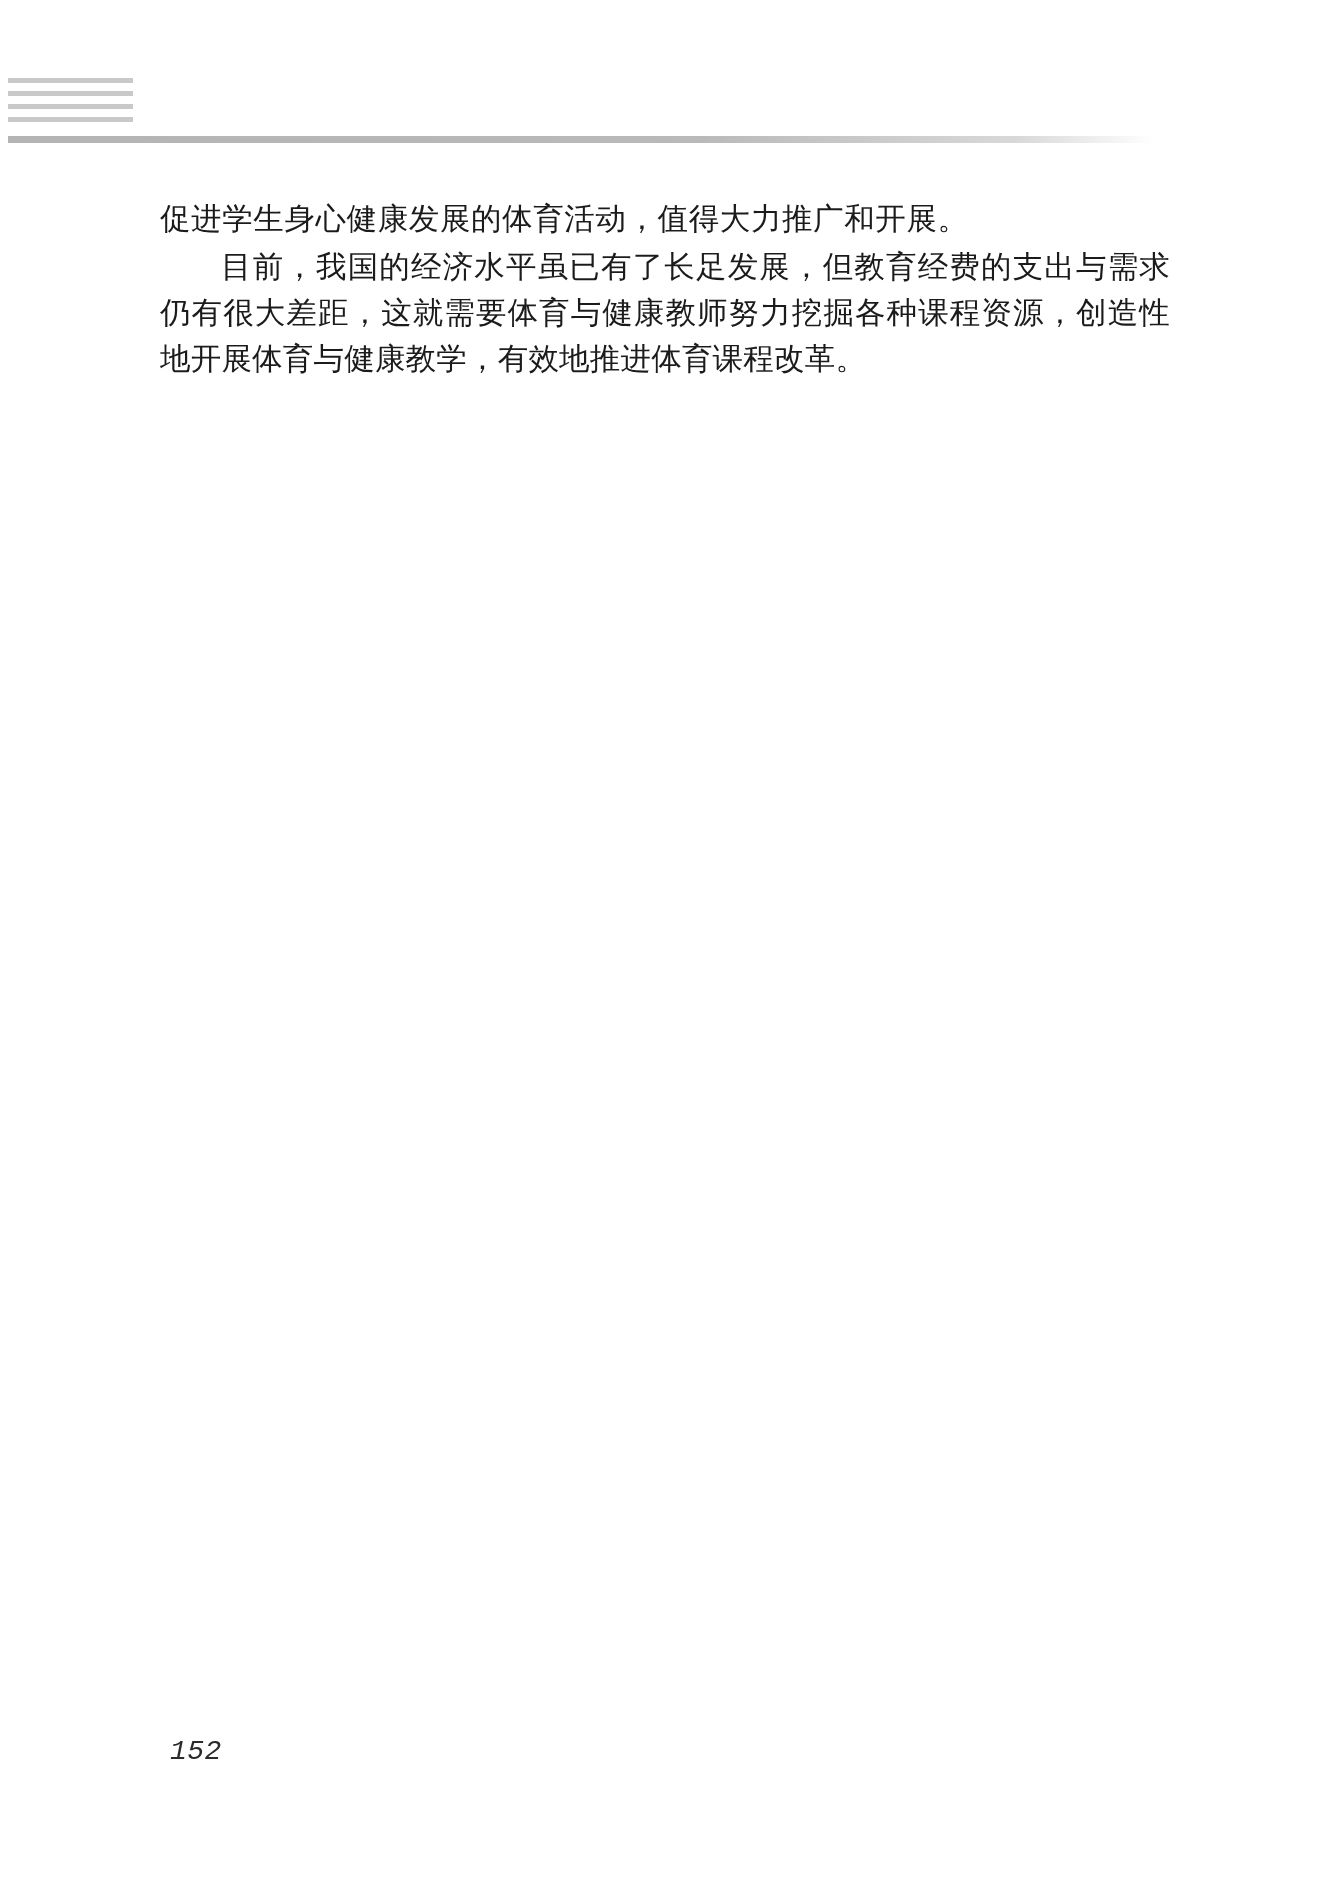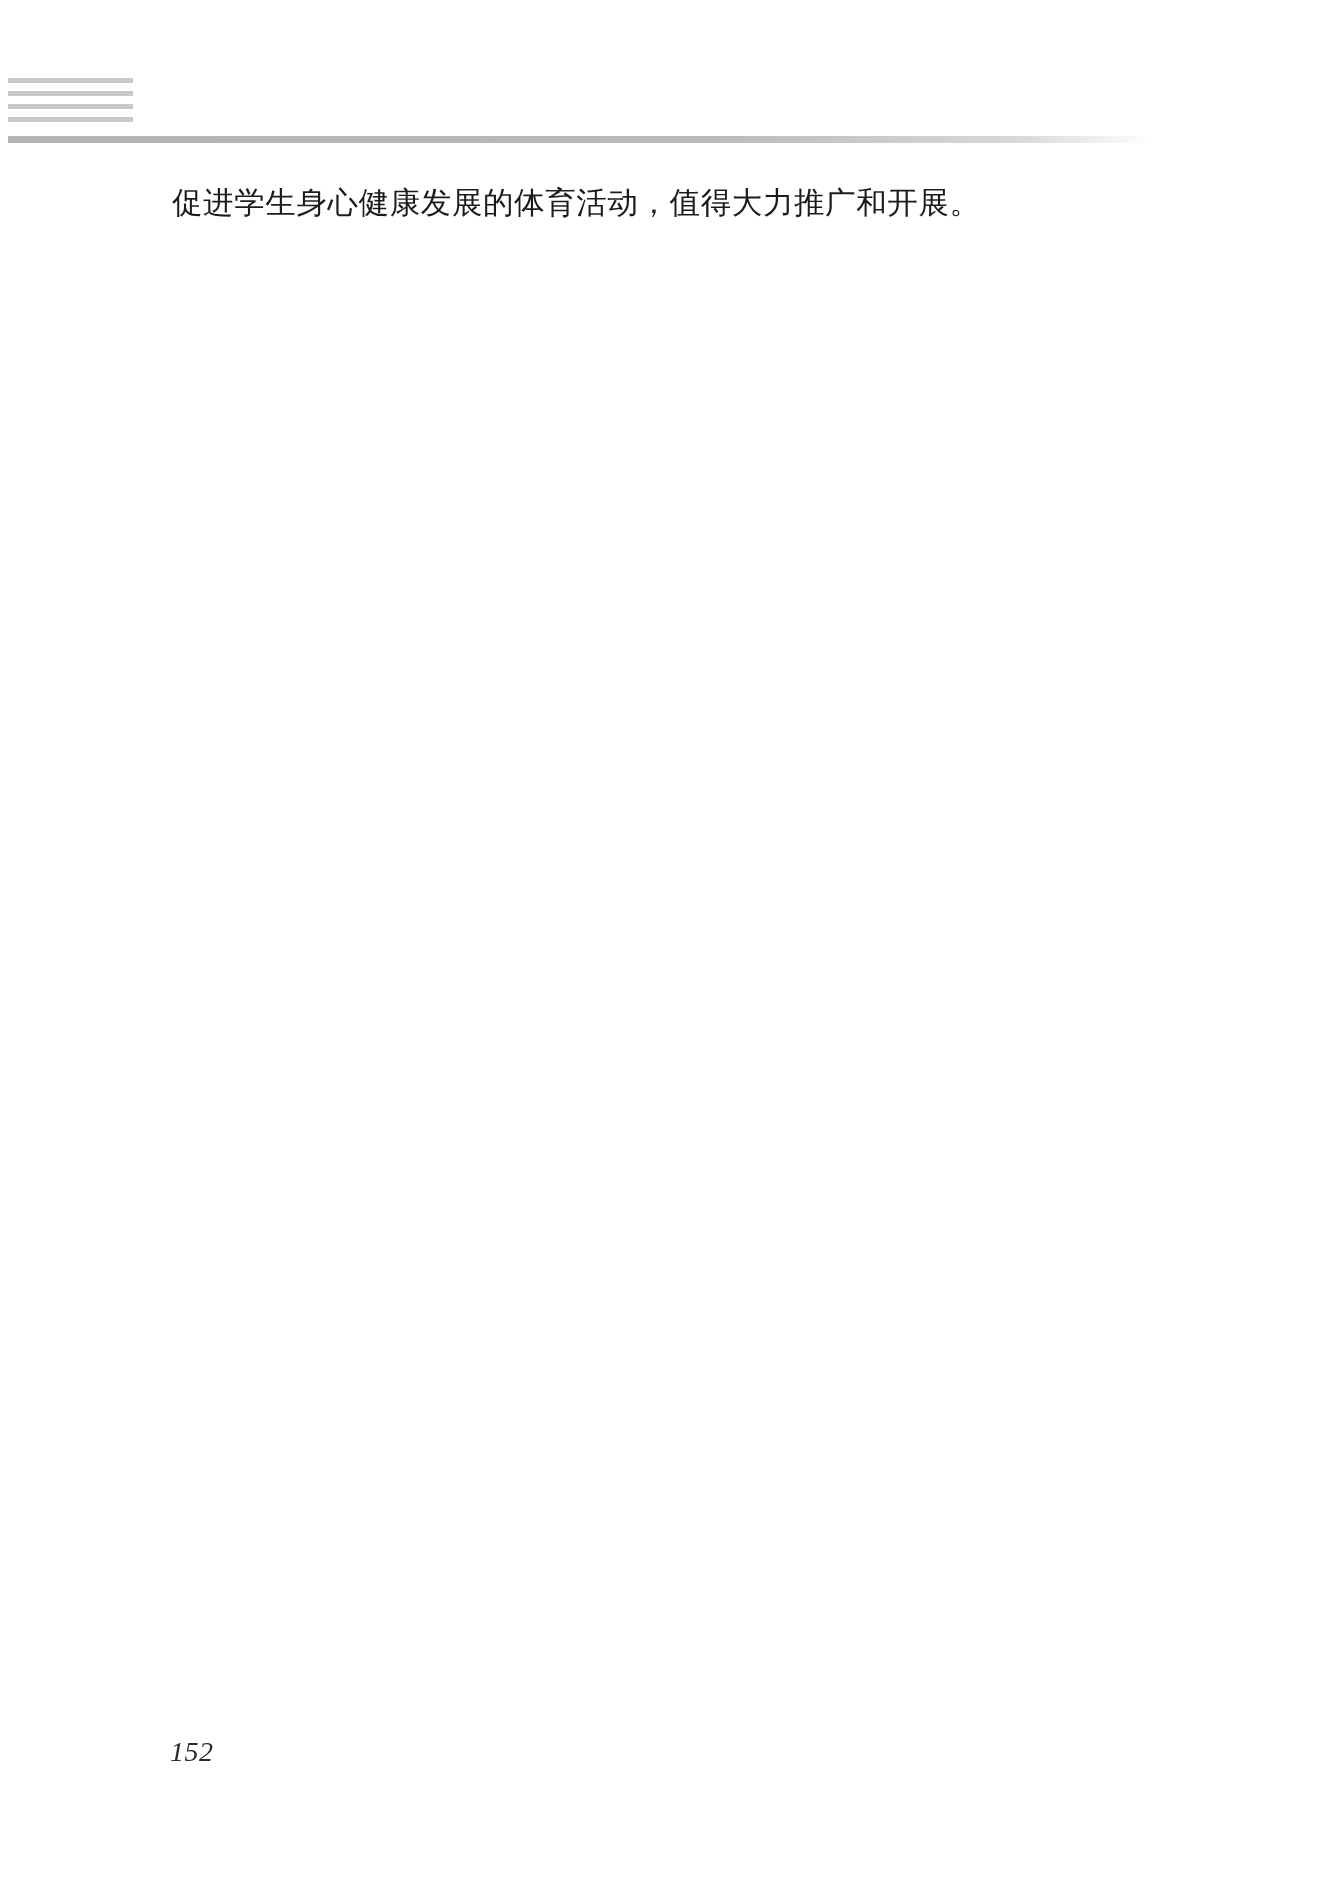--- a/index.html
+++ b/index.html
@@ -34,23 +34,22 @@
   .deco-short-4 { left: 8px;  top: 39px; width: 125px; height: 5px; }
   .deco-long {
     left: 8px; top: 58px; width: 1146px; height: 7px;
     background: linear-gradient(to right, #b4b4b4 0%, #b9b9b9 60%, #d8d8d8 88%, #ffffff 100%);
   }
 
   
   .content {
     position: absolute;
     left: 160px;
-    top: 180px;
+    top: 196px;
     width: 1010px;
-    margin-left: 12px;
   }
   .para {
     margin: 0 0 2px 0;
     font-size: 30.5px;
     line-height: 46px;
     color: #1b1b1b;
     text-align: justify;
     text-justify: inter-ideograph;
     letter-spacing: 0.2px;
   }
@@ -58,21 +57,21 @@
   .para.first {
     font-family: "DejaVu Serif", "Liberation Serif", serif;
     letter-spacing: 0.6px;
   }
 
   
   .folio {
     position: absolute;
     left: 170px;
     top: 1736px;
-    font-family: Liberation Serif, serif;
+    font-family: Liberation Mono, monospace;
     font-style: italic;
     font-size: 28px;
     color: #2b2b2b;
     letter-spacing: 0.5px;
   }
 </style>
 </head>
 <body>
 
 <div class="page">
@@ -80,17 +79,18 @@
   <div class="header-deco">
     <div class="deco-line deco-short-1"></div>
     <div class="deco-line deco-short-2"></div>
     <div class="deco-line deco-short-3"></div>
     <div class="deco-line deco-short-4"></div>
     <div class="deco-line deco-long"></div>
   </div>
 
   <div class="content">
     <p class="para first">促进学生身心健康发展的体育活动，值得大力推广和开展。</p>
+    <p class="para indent">目前，我国的经济水平虽已有了长足发展，但教育经费的支出与需求仍有很大差距，这就需要体育与健康教师努力挖掘各种课程资源，创造性地开展体育与健康教学，有效地推进体育课程改革。</p>
   </div>
 
   <div class="folio">152</div>
 
 </div>
 
 </body></html>

